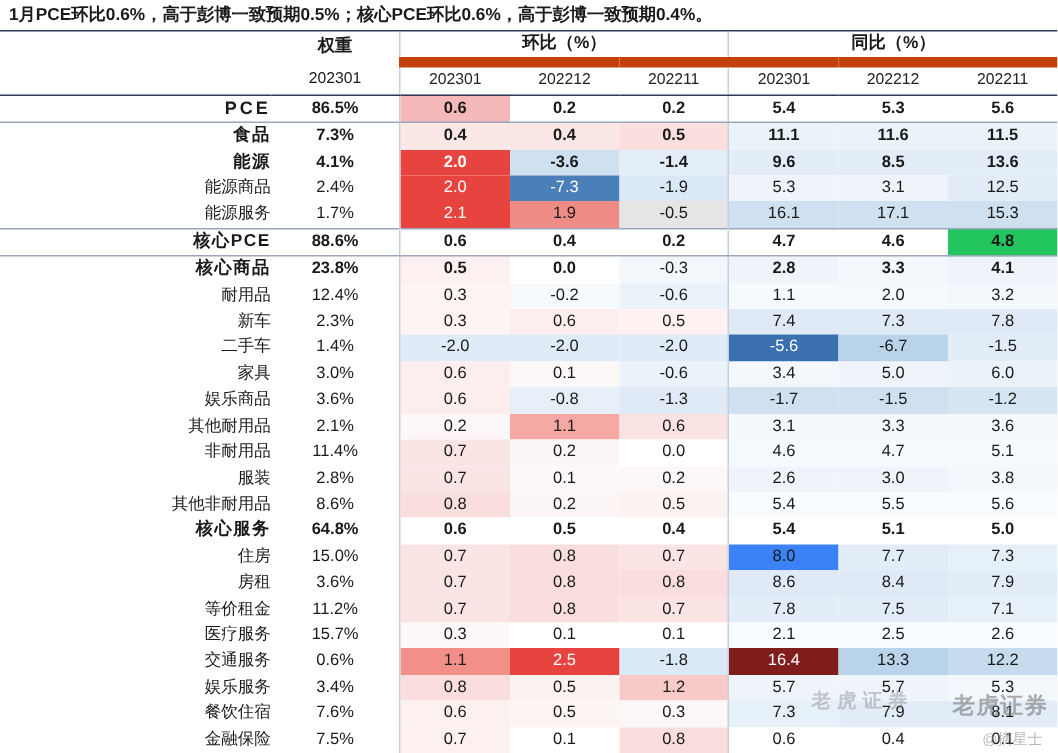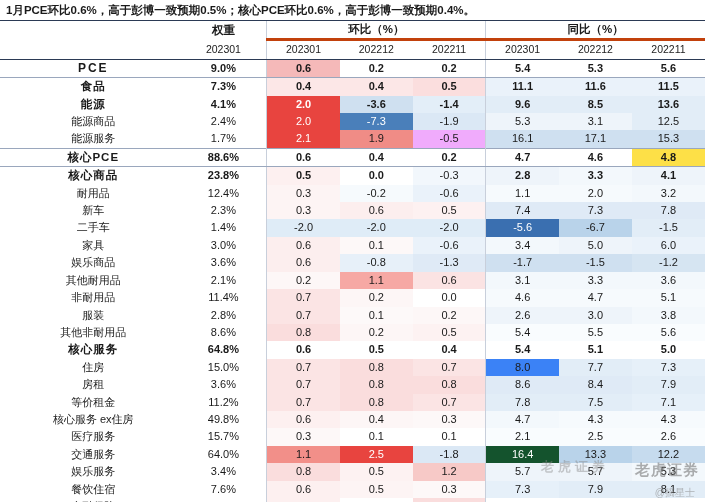--- a/index.html
+++ b/index.html
@@ -42,40 +42,40 @@
     line-height:17.4px;
     text-align:center;
     vertical-align:middle;
     font-weight:normal;
     white-space:nowrap;
   }
 
   .hdr-group{
     font-weight:bold;
     font-size:11.5px;
-    border-bottom:3px solid #c2410c;
+    border-bottom:7px solid #c2410c;
   }
   .hdr-sub{
     font-size:10.5px;
     color:#222;
     border-bottom:1.6px solid #2b3a55;
   }
   .hdr-weight{
     font-weight:bold;
     font-size:11.5px;
   }
   .hdr-weight-sub{
     font-size:10.5px;
     border-bottom:1.6px solid #2b3a55;
   }
 
   .sep-l{border-left:1px solid #c8cfdb;}
 
   td.label{
-    text-align:center;
+    text-align:right;
     padding-left:6px;
   }
   .lv0{font-weight:bold;font-size:12px;letter-spacing:2px;padding-left:6px;}
   .lv1{font-weight:bold;font-size:11.5px;letter-spacing:1px;padding-left:18px;}
   .lv2{font-size:11px;padding-left:34px;}
   .lv3{font-size:11px;padding-left:50px;}
 
   tr.row-pce td{border-top:1.6px solid #2b3a55;border-bottom:1px solid #9aa7bd;font-weight:bold;}
   tr.row-corepce td{border-top:1px solid #9aa7bd;border-bottom:1px solid #9aa7bd;}
   tr.bold td{font-weight:bold;}
@@ -146,21 +146,21 @@
         <th class="hdr-sub">202212</th>
         <th class="hdr-sub">202211</th>
         <th class="hdr-sub sep-l">202301</th>
         <th class="hdr-sub">202212</th>
         <th class="hdr-sub">202211</th>
       </tr>
     </thead>
     <tbody id="tbody">
         <tr class="row-pce">
           <td class="label lv0">PCE</td>
-          <td class="num" style="font-weight: bold;">9.0%</td>
+          <td class="num" style="font-weight: bold;">86.5%</td>
           <td class="num sep-l" style="background: rgb(245, 185, 185); color: rgb(26, 26, 26); font-weight: bold;">0.6</td>
           <td class="num" style="background: rgb(255, 255, 255); color: rgb(26, 26, 26); font-weight: bold;">0.2</td>
           <td class="num" style="background: rgb(255, 255, 255); color: rgb(26, 26, 26); font-weight: bold;">0.2</td>
           <td class="num sep-l" style="background: rgb(255, 255, 255); color: rgb(26, 26, 26); font-weight: bold;">5.4</td>
           <td class="num" style="background: rgb(255, 255, 255); color: rgb(26, 26, 26); font-weight: bold;">5.3</td>
           <td class="num" style="background: rgb(255, 255, 255); color: rgb(26, 26, 26); font-weight: bold;">5.6</td>
         </tr>
         <tr class="bold">
           <td class="label lv1">食品</td>
           <td class="num" style="font-weight: bold;">7.3%</td>
@@ -189,34 +189,34 @@
           <td class="num" style="background: rgb(219, 232, 245); color: rgb(26, 26, 26);">-1.9</td>
           <td class="num sep-l" style="background: rgb(238, 244, 250); color: rgb(26, 26, 26);">5.3</td>
           <td class="num" style="background: rgb(238, 244, 250); color: rgb(26, 26, 26);">3.1</td>
           <td class="num" style="background: rgb(226, 237, 247); color: rgb(26, 26, 26);">12.5</td>
         </tr>
         <tr>
           <td class="label lv2">能源服务</td>
           <td class="num">1.7%</td>
           <td class="num sep-l" style="background: rgb(232, 68, 63); color: rgb(255, 255, 255);">2.1</td>
           <td class="num" style="background: rgb(240, 140, 134); color: rgb(26, 26, 26);">1.9</td>
-          <td class="num" style="background: #f0abfc; color: rgb(26, 26, 26);">-0.5</td>
+          <td class="num" style="background: #e5e5e5; color: rgb(26, 26, 26);">-0.5</td>
           <td class="num sep-l" style="background: rgb(207, 224, 240); color: rgb(26, 26, 26);">16.1</td>
           <td class="num" style="background: rgb(207, 224, 240); color: rgb(26, 26, 26);">17.1</td>
           <td class="num" style="background: rgb(207, 224, 240); color: rgb(26, 26, 26);">15.3</td>
         </tr>
         <tr class="row-corepce">
           <td class="label lv1">核心PCE</td>
           <td class="num" style="font-weight: bold;">88.6%</td>
           <td class="num sep-l" style="background: rgb(255, 255, 255); color: rgb(26, 26, 26); font-weight: bold;">0.6</td>
           <td class="num" style="background: rgb(255, 255, 255); color: rgb(26, 26, 26); font-weight: bold;">0.4</td>
           <td class="num" style="background: rgb(255, 255, 255); color: rgb(26, 26, 26); font-weight: bold;">0.2</td>
           <td class="num sep-l" style="background: rgb(255, 255, 255); color: rgb(26, 26, 26); font-weight: bold;">4.7</td>
           <td class="num" style="background: rgb(255, 255, 255); color: rgb(26, 26, 26); font-weight: bold;">4.6</td>
-          <td class="num" style="background: #fde047; color: rgb(26, 26, 26); font-weight: bold;">4.8</td>
+          <td class="num" style="background: #22c55e; color: rgb(26, 26, 26); font-weight: bold;">4.8</td>
         </tr>
         <tr class="bold">
           <td class="label lv1">核心商品</td>
           <td class="num" style="font-weight: bold;">23.8%</td>
           <td class="num sep-l" style="background: rgb(253, 240, 240); color: rgb(26, 26, 26); font-weight: bold;">0.5</td>
           <td class="num" style="background: rgb(255, 255, 255); color: rgb(26, 26, 26); font-weight: bold;">0.0</td>
           <td class="num" style="background: rgb(242, 247, 252); color: rgb(26, 26, 26); font-weight: normal;">-0.3</td>
           <td class="num sep-l" style="background: rgb(238, 244, 250); color: rgb(26, 26, 26); font-weight: bold;">2.8</td>
           <td class="num" style="background: rgb(243, 248, 252); color: rgb(26, 26, 26); font-weight: bold;">3.3</td>
           <td class="num" style="background: rgb(238, 244, 250); color: rgb(26, 26, 26); font-weight: bold;">4.1</td>
@@ -345,46 +345,36 @@
           <td class="label lv3">等价租金</td>
           <td class="num">11.2%</td>
           <td class="num sep-l" style="background: rgb(251, 228, 228); color: rgb(26, 26, 26);">0.7</td>
           <td class="num" style="background: rgb(250, 221, 221); color: rgb(26, 26, 26);">0.8</td>
           <td class="num" style="background: rgb(251, 228, 228); color: rgb(26, 26, 26);">0.7</td>
           <td class="num sep-l" style="background: rgb(226, 237, 247); color: rgb(26, 26, 26);">7.8</td>
           <td class="num" style="background: rgb(226, 237, 247); color: rgb(26, 26, 26);">7.5</td>
           <td class="num" style="background: rgb(230, 240, 249); color: rgb(26, 26, 26);">7.1</td>
         </tr>
         <tr>
-          <td class="label lv2">核心服务 ex住房</td>
-          <td class="num">49.8%</td>
-          <td class="num sep-l" style="background: rgb(253, 240, 240); color: rgb(26, 26, 26);">0.6</td>
-          <td class="num" style="background: rgb(253, 246, 246); color: rgb(26, 26, 26);">0.4</td>
-          <td class="num" style="background: rgb(253, 248, 248); color: rgb(26, 26, 26);">0.3</td>
-          <td class="num sep-l" style="background: rgb(243, 248, 252); color: rgb(26, 26, 26);">4.7</td>
-          <td class="num" style="background: rgb(246, 250, 253); color: rgb(26, 26, 26);">4.3</td>
-          <td class="num" style="background: rgb(246, 250, 253); color: rgb(26, 26, 26);">4.3</td>
-        </tr>
-        <tr>
           <td class="label lv2">医疗服务</td>
           <td class="num">15.7%</td>
           <td class="num sep-l" style="background: rgb(253, 248, 248); color: rgb(26, 26, 26);">0.3</td>
           <td class="num" style="background: rgb(255, 255, 255); color: rgb(26, 26, 26);">0.1</td>
           <td class="num" style="background: rgb(255, 255, 255); color: rgb(26, 26, 26);">0.1</td>
           <td class="num sep-l" style="background: rgb(249, 252, 254); color: rgb(26, 26, 26);">2.1</td>
           <td class="num" style="background: rgb(249, 252, 254); color: rgb(26, 26, 26);">2.5</td>
           <td class="num" style="background: rgb(249, 252, 254); color: rgb(26, 26, 26);">2.6</td>
         </tr>
         <tr>
           <td class="label lv2">交通服务</td>
-          <td class="num">64.0%</td>
+          <td class="num">0.6%</td>
           <td class="num sep-l" style="background: rgb(242, 143, 137); color: rgb(26, 26, 26);">1.1</td>
           <td class="num" style="background: rgb(232, 68, 63); color: rgb(255, 255, 255);">2.5</td>
           <td class="num" style="background: rgb(219, 232, 245); color: rgb(26, 26, 26);">-1.8</td>
-          <td class="num sep-l" style="background: #14532d; color: rgb(255, 255, 255);">16.4</td>
+          <td class="num sep-l" style="background: #7f1d1d; color: rgb(255, 255, 255);">16.4</td>
           <td class="num" style="background: rgb(185, 211, 234); color: rgb(26, 26, 26);">13.3</td>
           <td class="num" style="background: rgb(198, 219, 238); color: rgb(26, 26, 26);">12.2</td>
         </tr>
         <tr>
           <td class="label lv2">娱乐服务</td>
           <td class="num">3.4%</td>
           <td class="num sep-l" style="background: rgb(250, 221, 221); color: rgb(26, 26, 26);">0.8</td>
           <td class="num" style="background: rgb(253, 242, 242); color: rgb(26, 26, 26);">0.5</td>
           <td class="num" style="background: rgb(247, 201, 199); color: rgb(26, 26, 26);">1.2</td>
           <td class="num sep-l" style="background: rgb(238, 244, 250); color: rgb(26, 26, 26);">5.7</td>

